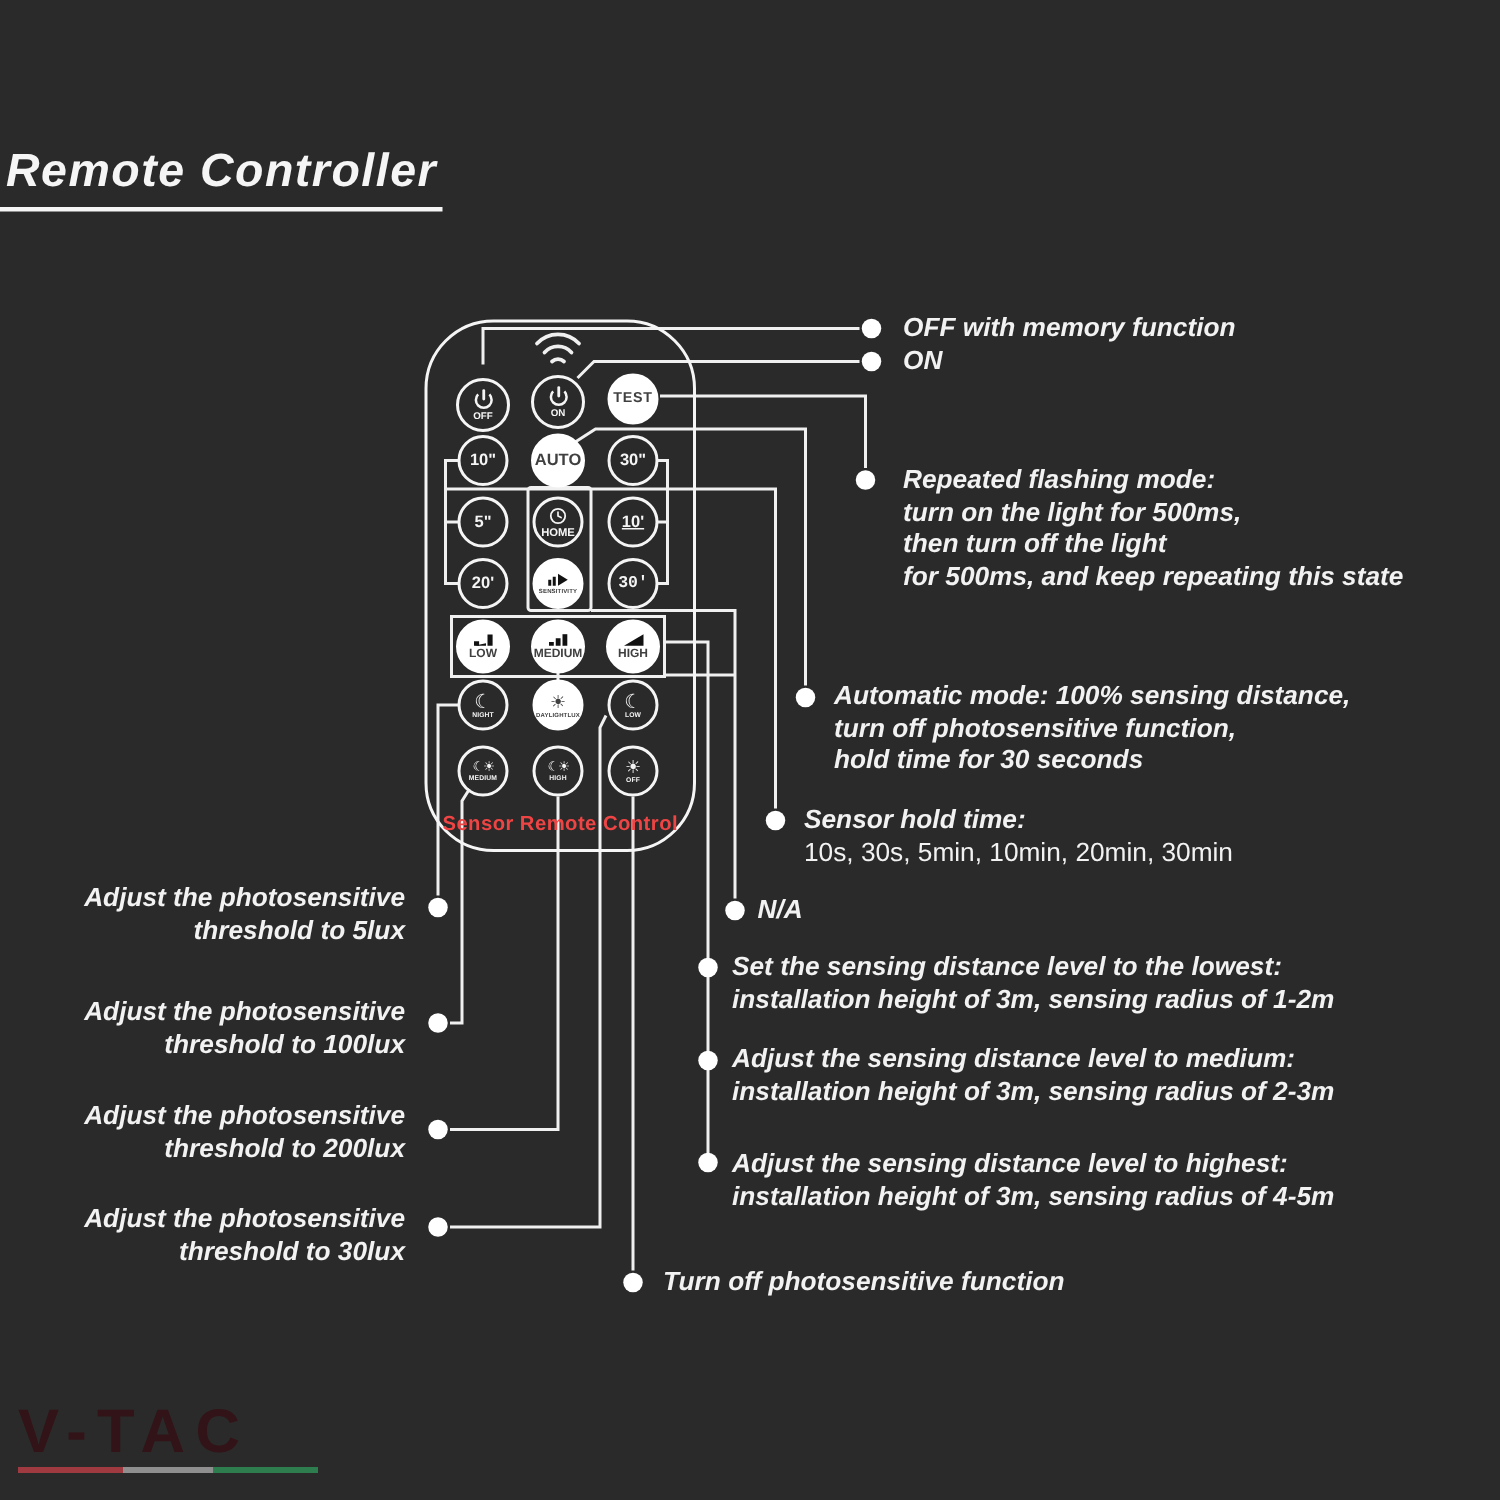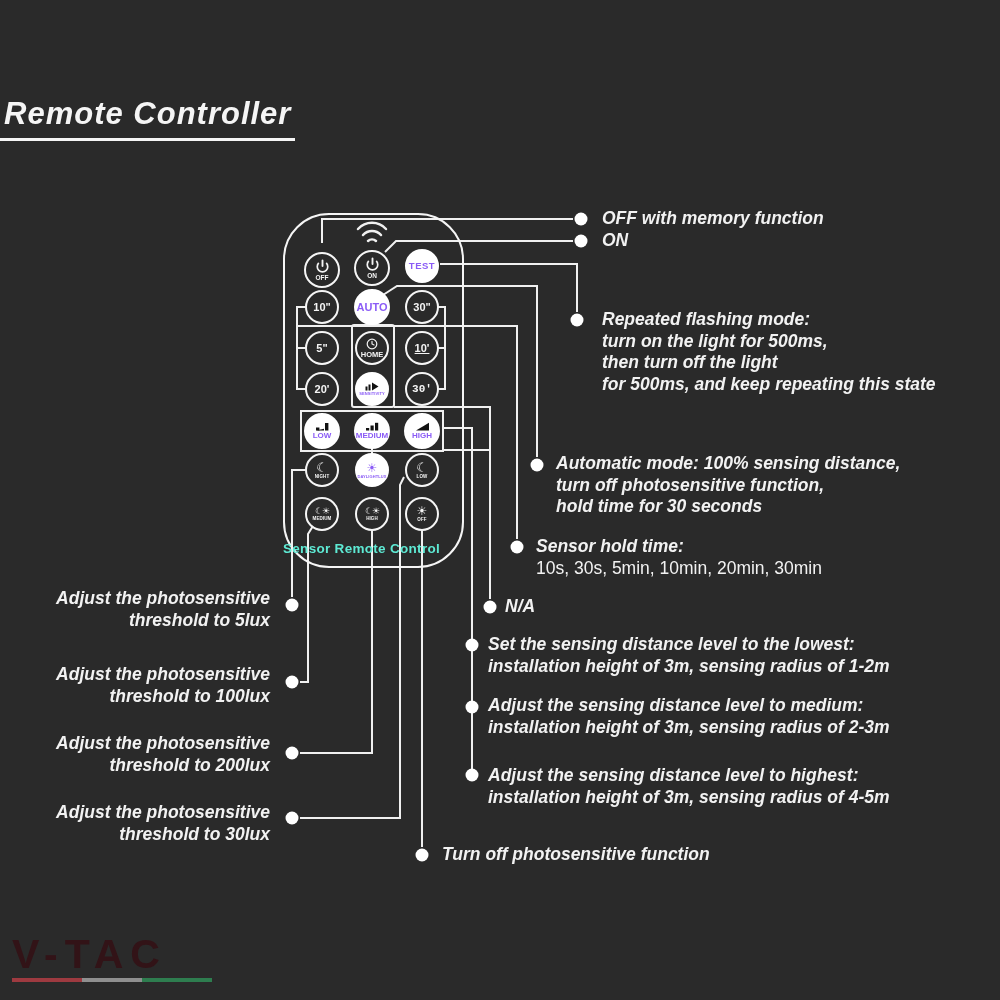--- a/index.html
+++ b/index.html
@@ -13,31 +13,31 @@
   
   svg.wires{left:0;top:0;pointer-events:none;}
   .wire{stroke:#f0f0f0;stroke-width:2;fill:none;}
   .dot{fill:#ffffff;stroke:none;}
   
   .remote{left:283px;top:213px;width:181px;height:355px;border:2.5px solid #f5f5f5;border-radius:46px;box-sizing:border-box;}
   
   .btn{position:absolute;border:2px solid #f5f5f5;border-radius:50%;box-sizing:border-box;
     display:flex;flex-direction:column;align-items:center;justify-content:center;
     color:#f5f5f5;background:transparent;text-align:center;line-height:1;}
-  .btn.filled{background:#ffffff;color:#8b5cf6;border-color:#ffffff;}
+  .btn.filled{background:#ffffff;color:#404040;border-color:#ffffff;}
   .lbl-num{font-size:11px;font-weight:bold;}
   .lbl-big{font-size:11px;font-weight:bold;}
   .lbl-test{font-size:9.5px;font-weight:bold;letter-spacing:.5px;}
   .lbl-pow{font-size:6.5px;font-weight:bold;margin-top:1px;}
   .lbl-home{font-size:7.5px;font-weight:bold;margin-top:1px;}
   .lbl-tiny{font-size:4px;font-weight:bold;margin-top:1px;letter-spacing:.1px;}
   .lbl-dist{font-size:8px;font-weight:bold;margin-top:1px;}
   .glyph{font-size:13px;line-height:1;}
   .glyph.small{font-size:9px;letter-spacing:-1px;}
-  .footer-text{left:283px;top:541px;width:181px;color:#5eead4;
+  .footer-text{left:283px;top:541px;width:181px;text-align:center;color:#ef4444;
     font-size:13.5px;font-weight:bold;letter-spacing:.3px;}
   
   .ann{color:#f2f2f2;font-size:17.5px;font-weight:bold;font-style:italic;line-height:21.5px;white-space:pre-line;}
   .ann.rt{text-align:right;}
   .ann-detail{color:#f2f2f2;font-size:17.5px;font-weight:normal;font-style:normal;line-height:21.5px;}
   
   .logo{left:12px;top:934px;width:210px;}
   .logo-text{color:#321317;font-size:41px;font-weight:900;letter-spacing:7px;font-style:normal;line-height:1;}
   .logo-bar{display:flex;width:200px;height:4px;margin-top:3px;}
   .logo-bar .r{flex:0 0 35%;}

